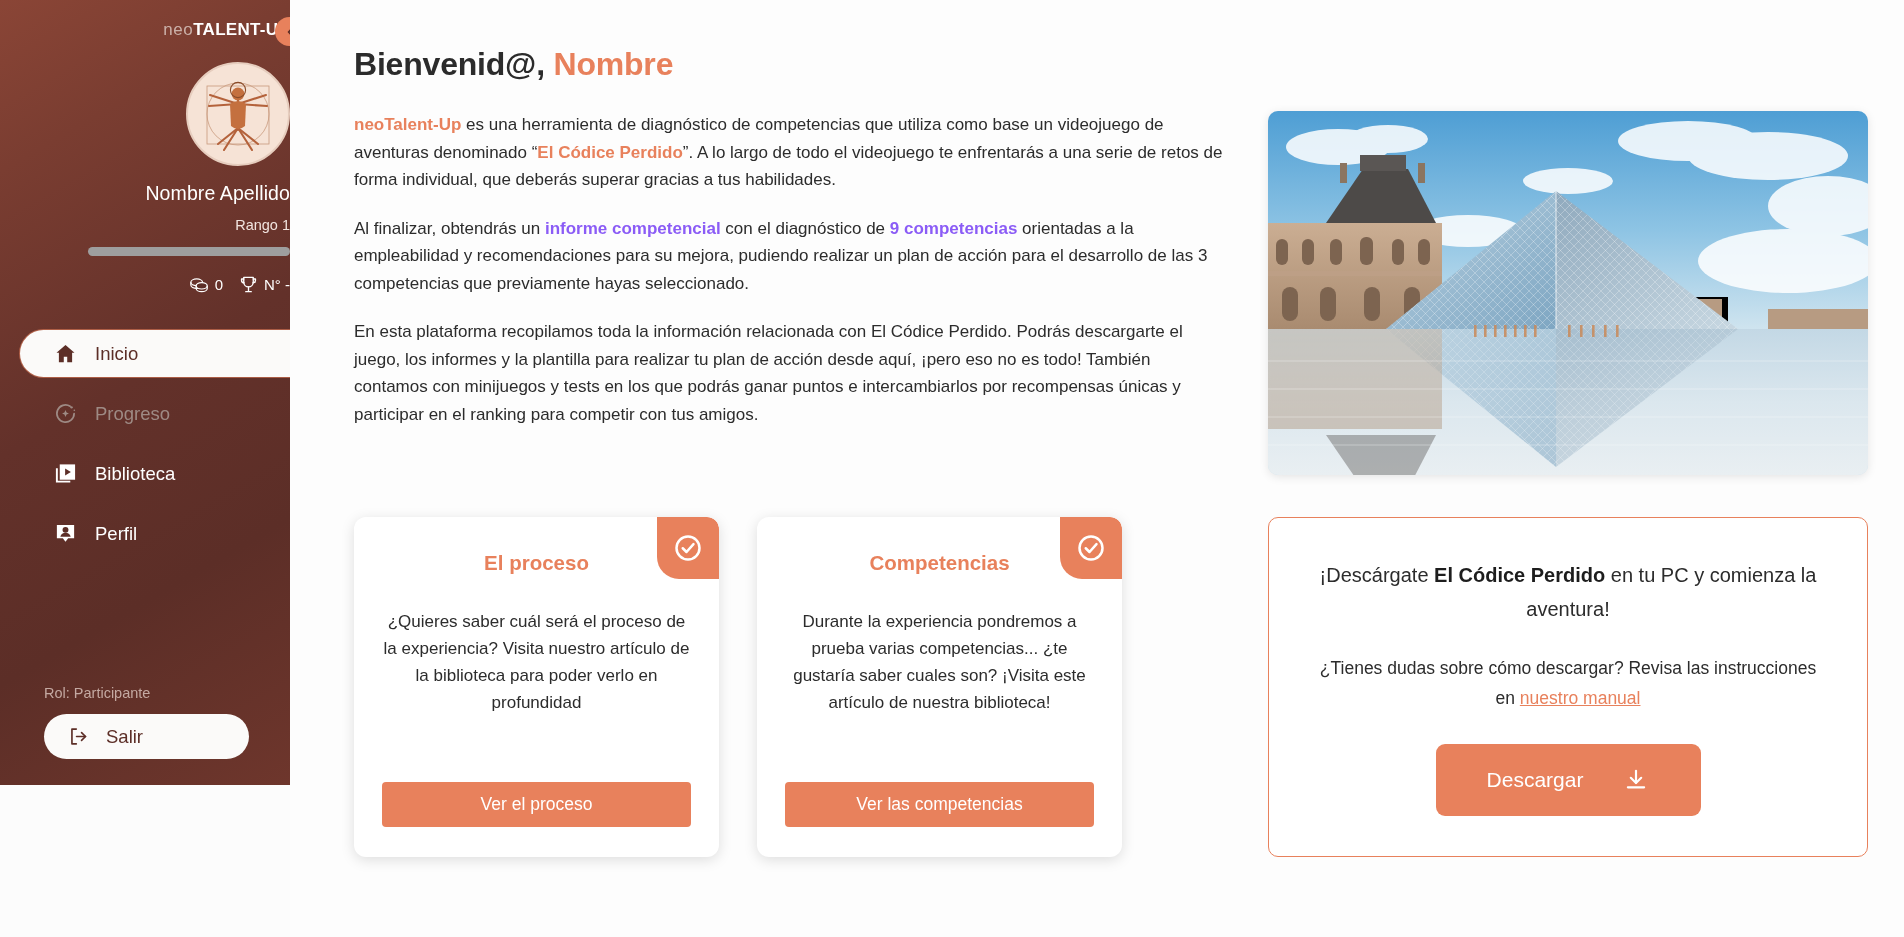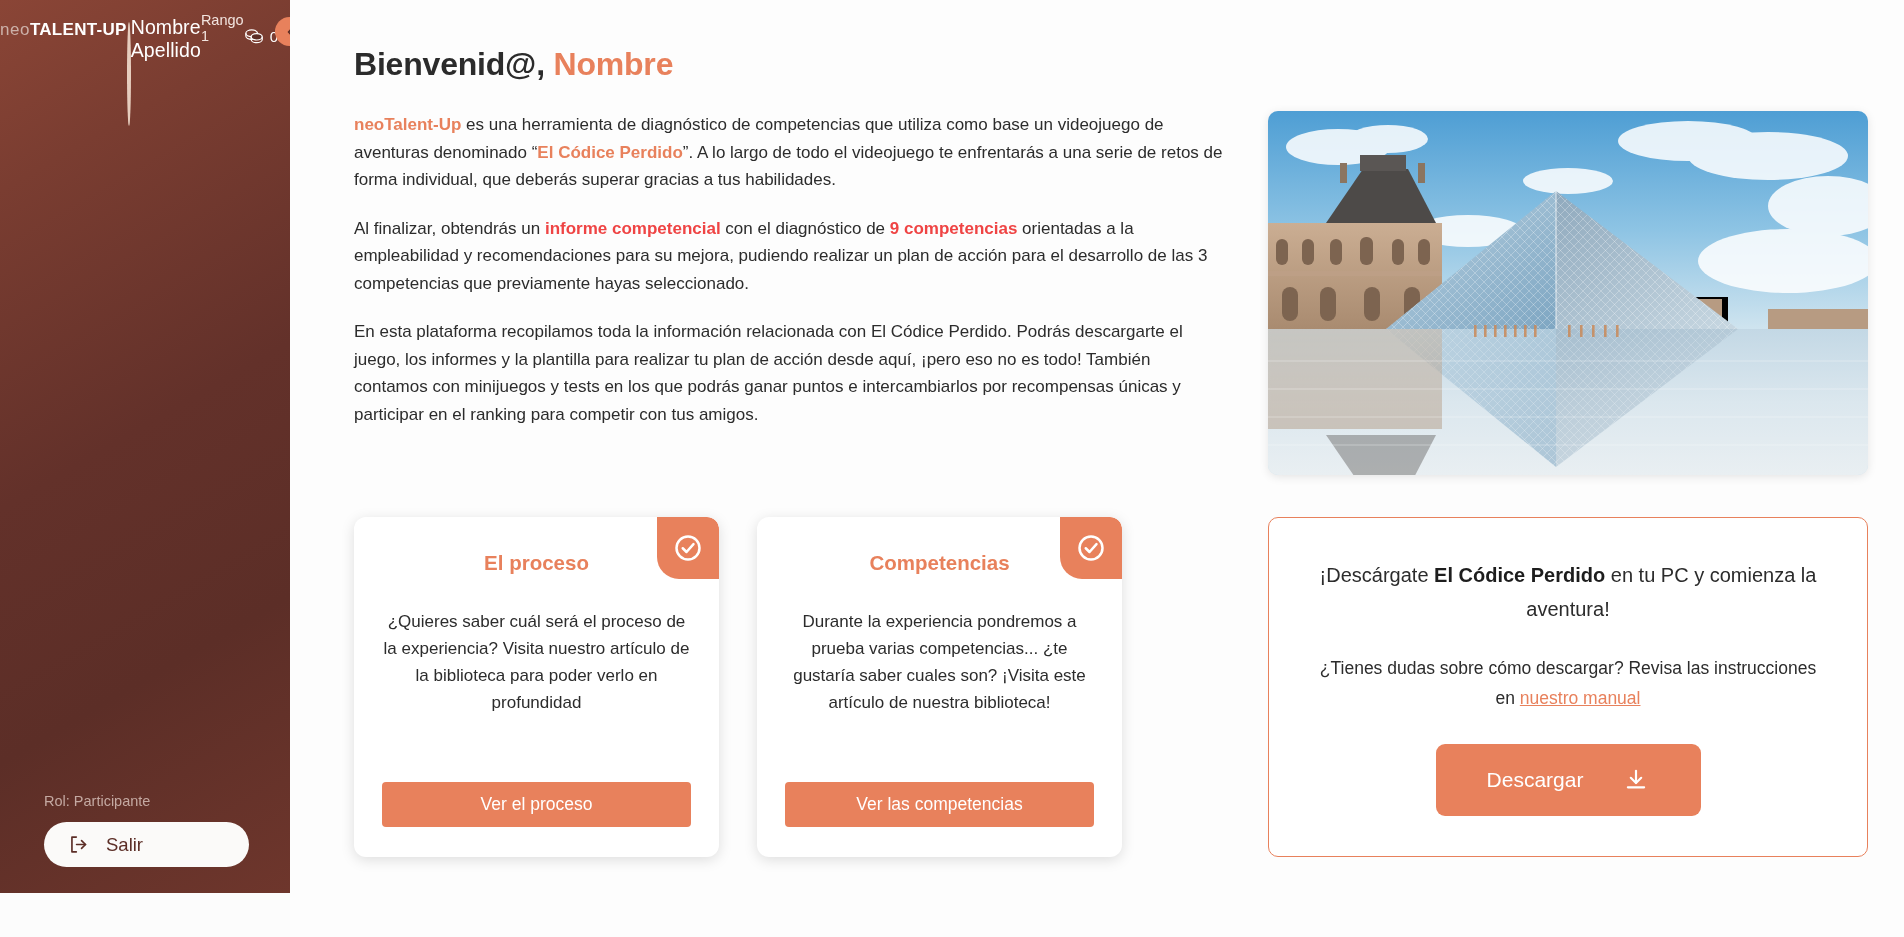--- a/index.html
+++ b/index.html
@@ -17,26 +17,26 @@
     width: 1904px;
     height: 937px;
     display: flex;
     background: #fcfcfc;
   }
 
   
   #sidebar {
     position: relative;
     width: 290px;
-    height: 893px;
+    height: 785px;
     flex: 0 0 290px;
     background: linear-gradient(150deg, #8a4536 0%, #7a3d31 18%, #63312a 48%, #5c2e27 72%, #6e362c 100%);
     display: flex;
-    flex-direction: row;
-    align-items: flex-start;
+    flex-direction: column;
+    align-items: flex-end;
     color: #ffffff;
     overflow: hidden;
   }
 
   .logo {
     margin-top: 20px;
     font-size: 17px;
     letter-spacing: .2px;
     white-space: nowrap;
     display: flex;
@@ -211,21 +211,21 @@
   .col-right { width: 600px; flex: 0 0 600px; }
 
   .intro p {
     font-size: 17px;
     line-height: 1.62;
     color: #2c2c2c;
     margin-bottom: 21px;
   }
   .intro p:last-child { margin-bottom: 16px; }
   .intro .accent { color: #e8815c; font-weight: 700; }
-  .intro b { font-weight: 700; color: #ef4444; }
+  .intro b { font-weight: 700; color: #8b5cf6; }
 
   .hero-img {
     width: 600px;
     height: 364px;
     border-radius: 10px;
     overflow: hidden;
     box-shadow: 0 2px 10px rgba(0,0,0,.10);
     background: #cfe3ef;
   }
   .hero-img svg { display: block; width: 100%; height: 100%; }

